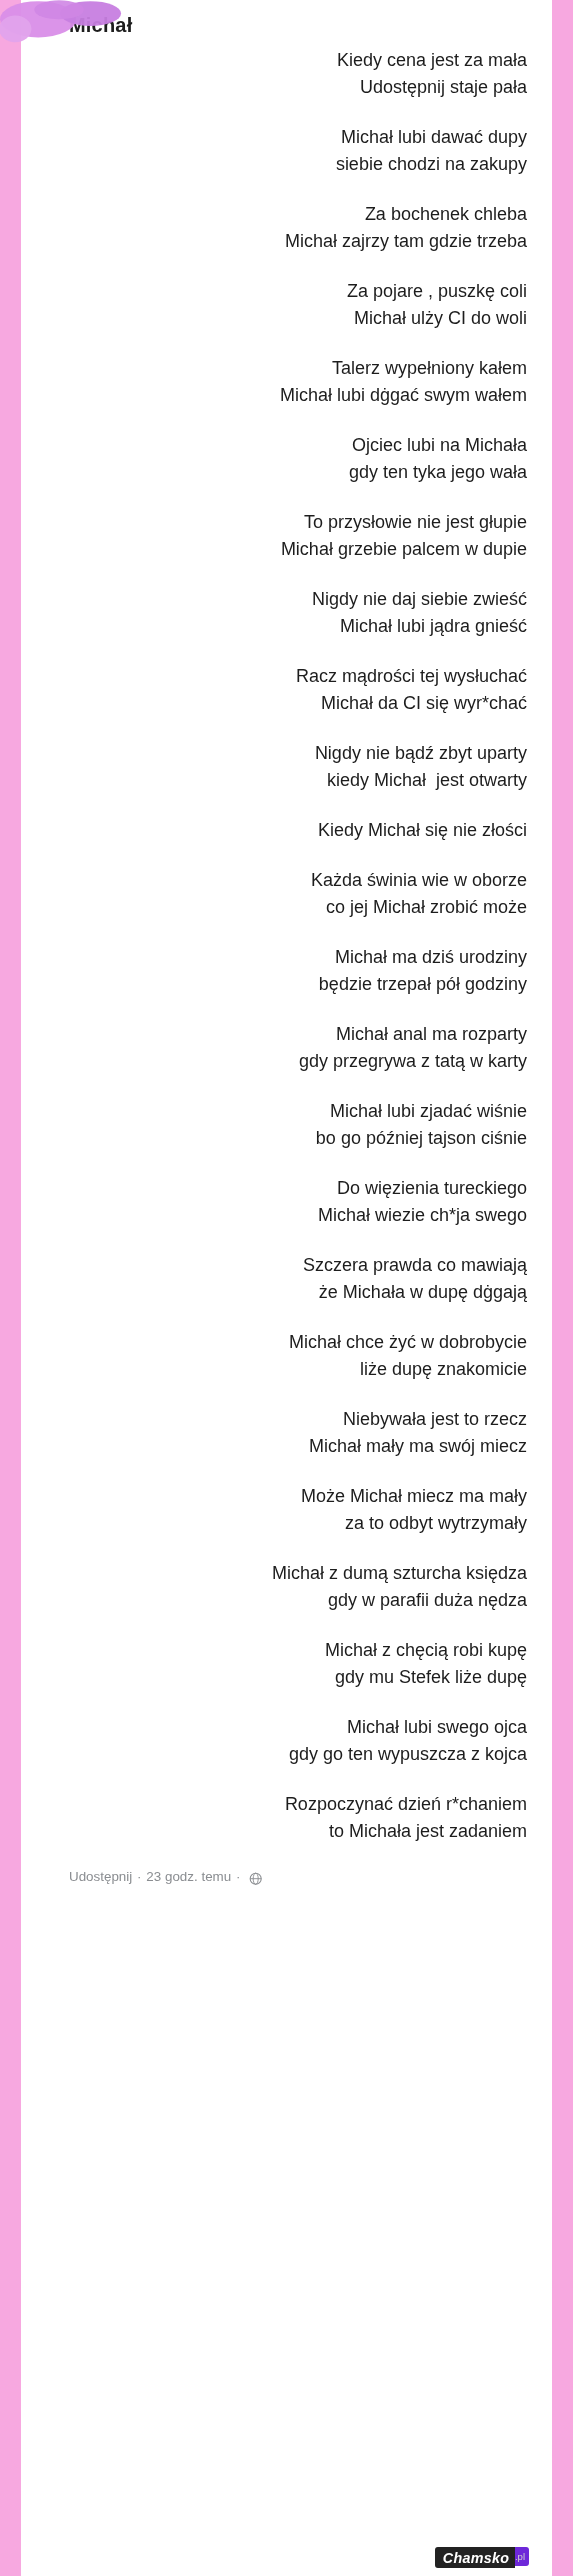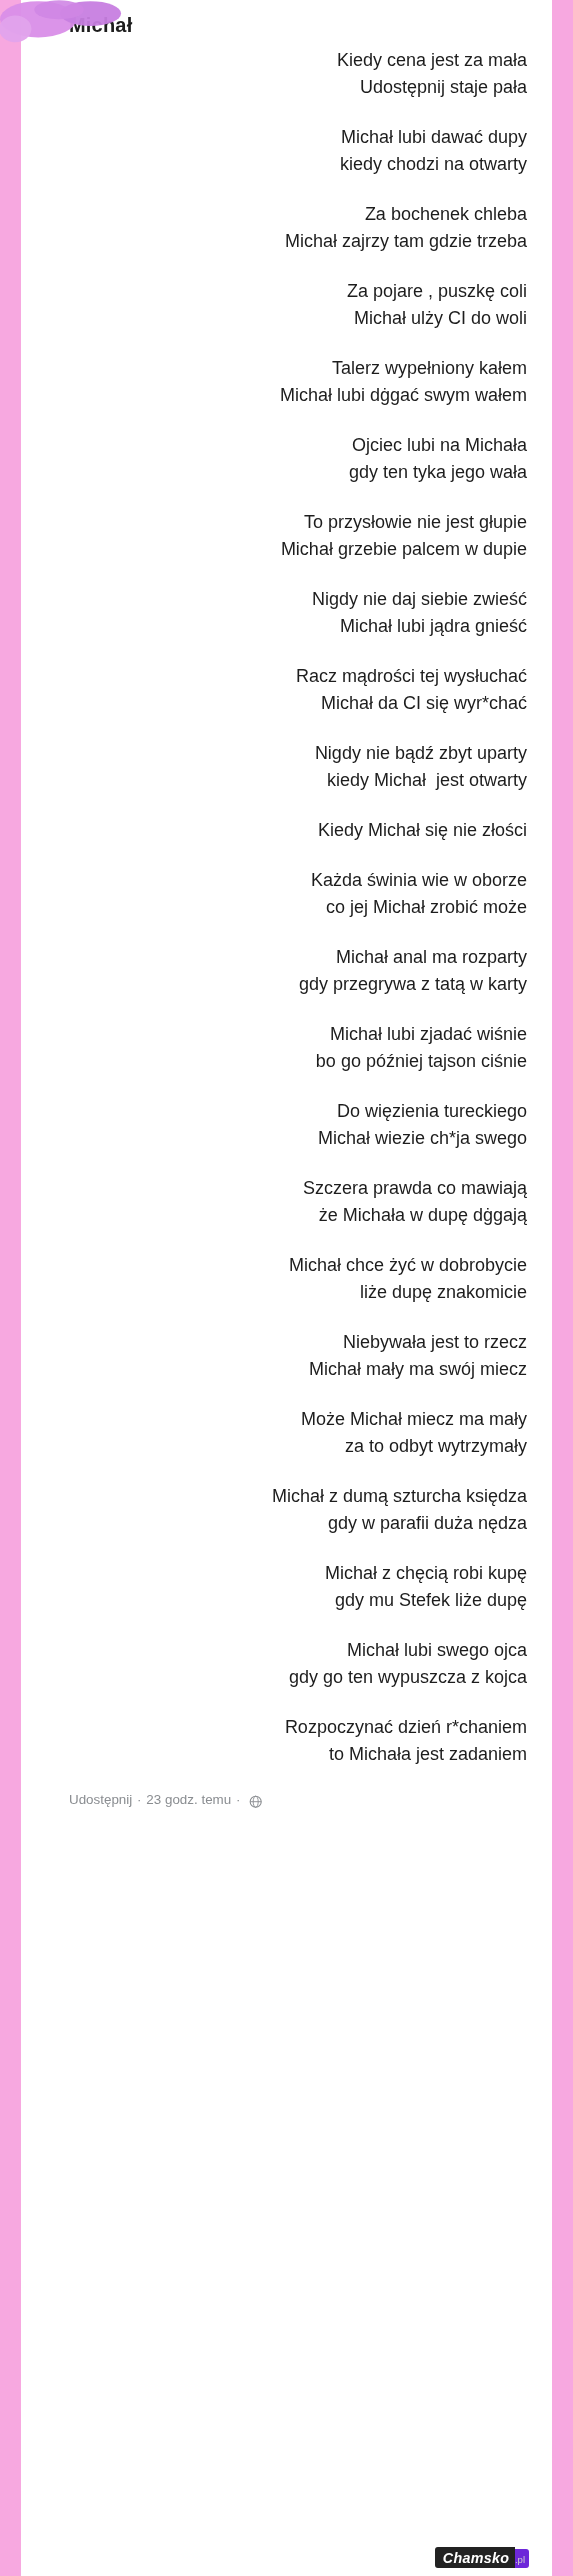--- a/index.html
+++ b/index.html
@@ -92,21 +92,21 @@
     height: 50px;
     pointer-events: none;
   }
 
   
   .watermark {
     position: absolute;
     right: 25px;
     bottom: 7.6px;
     display: flex;
-    align-items: flex-end;
+    align-items: flex-start;
   }
   .wm-badge {
     background: #222;
     color: #fff;
     font-size: 14.3px;
     font-weight: bold;
     font-style: italic;
     padding: 2.9px 5.7px 2.9px 7.6px;
     border-radius: 2.9px 0 0 2.9px;
     letter-spacing: 0.3px;
@@ -139,21 +139,21 @@
     <div class="post-title">Michał</div>
 
     <div>
 
       <div class="verse">
         <div class="line">Kiedy cena jest za mała</div>
         <div class="line">Udostępnij staje pała</div>
       </div>
       <div class="verse">
         <div class="line">Michał lubi dawać dupy</div>
-        <div class="line">kiedy chodzi na otwarty</div>
+        <div class="line">siebie chodzi na zakupy</div>
       </div>
       <div class="verse">
         <div class="line">Za bochenek chleba</div>
         <div class="line">Michał zajrzy tam gdzie trzeba</div>
       </div>
       <div class="verse">
         <div class="line">Za pojare , puszkę coli</div>
         <div class="line">Michał ulży CI do woli</div>
       </div>
       <div class="verse">
@@ -179,20 +179,24 @@
       <div class="verse">
         <div class="line">Nigdy nie bądź zbyt uparty</div>
         <div class="line">kiedy Michał  jest otwarty</div>
       </div>
       <div class="verse">
         <div class="line">Kiedy Michał się nie złości</div>
       </div>
       <div class="verse">
         <div class="line">Każda świnia wie w oborze</div>
         <div class="line">co jej Michał zrobić może</div>
+      </div>
+      <div class="verse">
+        <div class="line">Michał ma dziś urodziny</div>
+        <div class="line">będzie trzepał pół godziny</div>
       </div>
       <div class="verse">
         <div class="line">Michał anal ma rozparty</div>
         <div class="line">gdy przegrywa z tatą w karty</div>
       </div>
       <div class="verse">
         <div class="line">Michał lubi zjadać wiśnie</div>
         <div class="line">bo go później tajson ciśnie</div>
       </div>
       <div class="verse">

